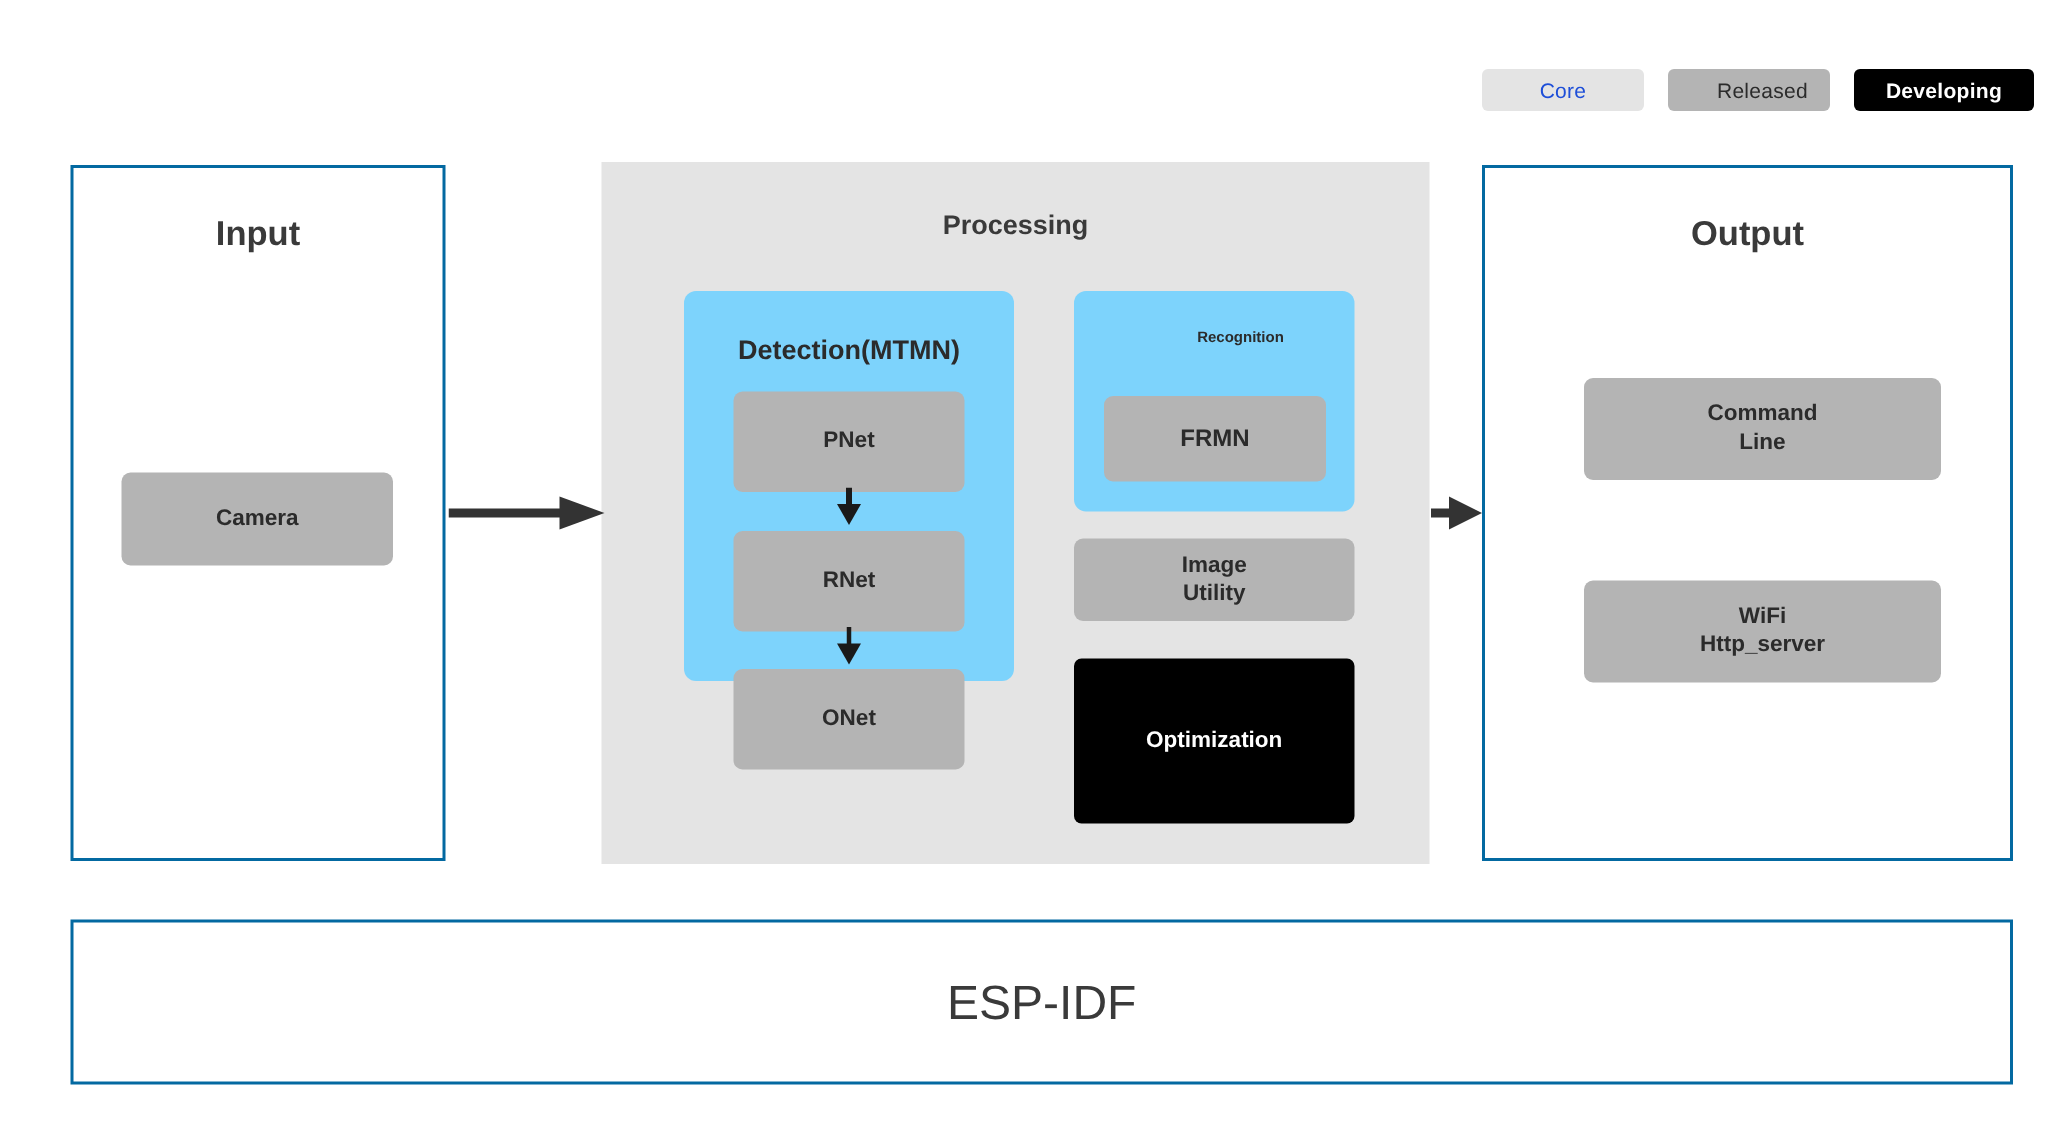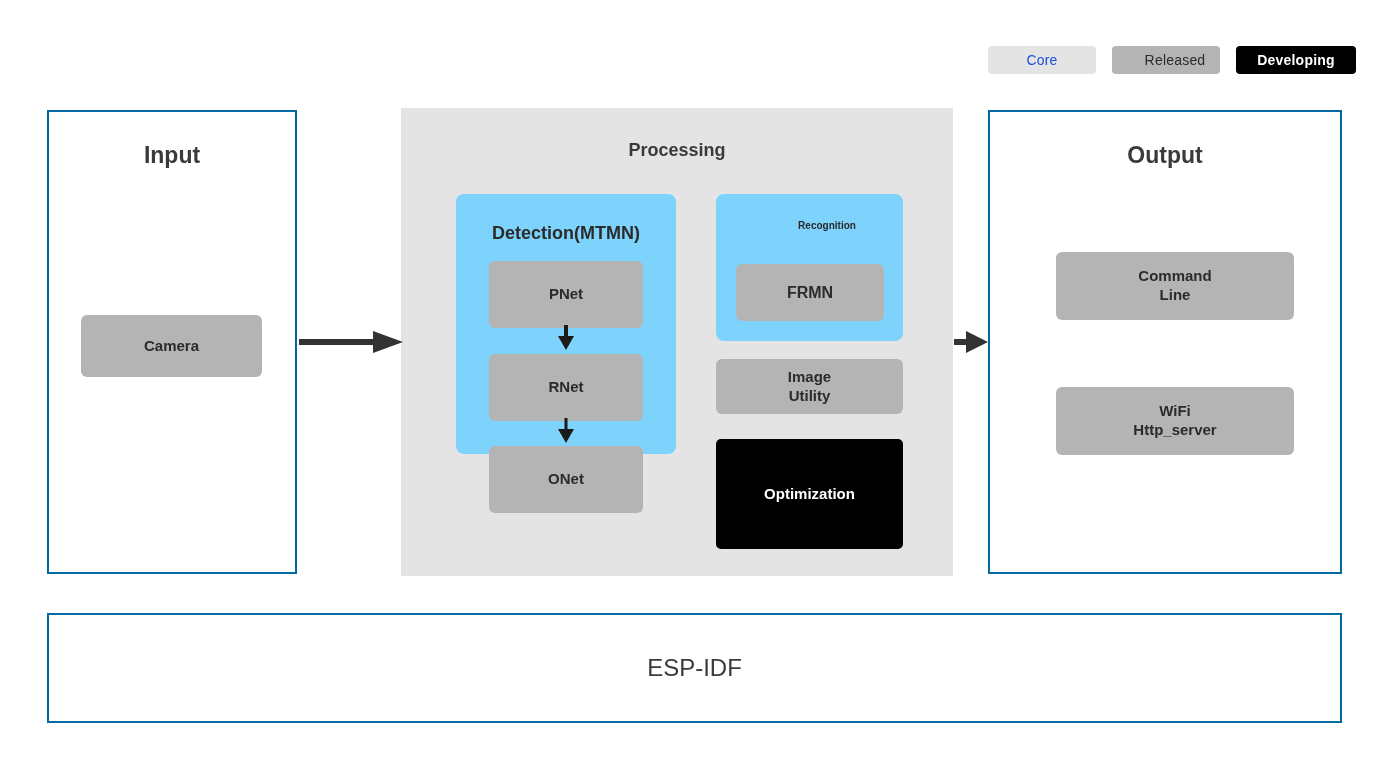--- a/index.html
+++ b/index.html
@@ -106,21 +106,21 @@
   #panel-espidf {
     left: 47px;
     top: 613px;
     width: 1295px;
     height: 110px;
     display: flex;
     align-items: center;
     justify-content: center;
   }
   #espidf-label {
-    font-size: 24px;
+    font-size: 32px;
     font-weight: 400;
     color: #3a3a3a;
   }
 
   
   .card {
     position: absolute;
     background: #7dd3fc;
     border-radius: 8px;
     box-sizing: border-box;

